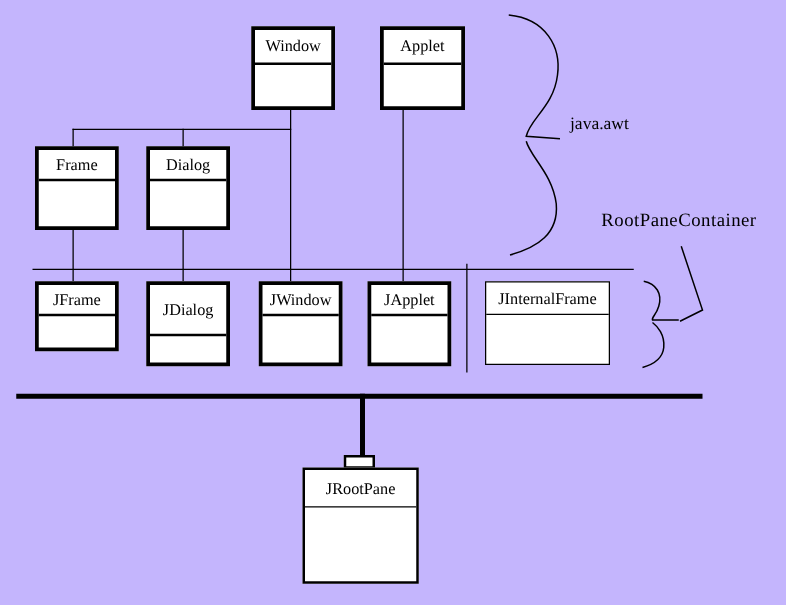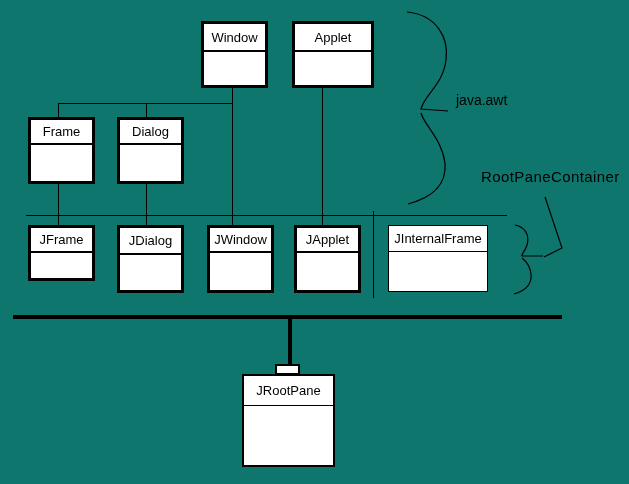--- a/index.html
+++ b/index.html
@@ -4,22 +4,22 @@
 <style>
   html, body {
     margin: 0;
     padding: 0;
     background: #ffffff;
   }
   .canvas {
     position: relative;
     width: 629px;
     height: 484px;
-    background: #0f766e;
-    font-family: Liberation Sans, sans-serif;
+    background: #c4b5fd;
+    font-family: Liberation Serif, serif;
     color: #000000;
     overflow: hidden;
   }
   
   .cls {
     position: absolute;
     background: #ffffff;
     border: 3px solid #000000;
     box-sizing: border-box;
     display: flex;
@@ -82,21 +82,21 @@
     <path d="M545,197 L562,248 L544,257" fill="none" stroke="#000000" stroke-width="1.2"></path>
   </svg>
 
   <div class="cls" style="left:201px; top:21px; width:67px; height:67px;">
     <div class="title" style="height:28px;">
       <span>Window</span>
     </div>
     <div class="body"></div>
   </div>
 
-  <div class="cls" style="left:292px; top:21px; width:82px; height:67px;">
+  <div class="cls" style="left:304px; top:21px; width:68px; height:67px;">
     <div class="title" style="height:28px;">
       <span>Applet</span>
     </div>
     <div class="body"></div>
   </div>
 
   <div class="cls" style="left:28px; top:117px; width:67px; height:67px;">
     <div class="title" style="height:25px;">
       <span>Frame</span>
     </div>
@@ -111,21 +111,21 @@
   </div>
 
   <div class="cls" style="left:28px; top:225px; width:67px; height:56px;">
     <div class="title" style="height:25px;">
       <span>JFrame</span>
     </div>
     <div class="body"></div>
   </div>
 
   <div class="cls" style="left:117px; top:225px; width:67px; height:68px;">
-    <div class="title" style="height:27px;">
+    <div class="title" style="height:41px;">
       <span>JDialog</span>
     </div>
     <div class="body"></div>
   </div>
 
   <div class="cls" style="left:207px; top:225px; width:67px; height:68px;">
     <div class="title" style="height:25px;">
       <span>JWindow</span>
     </div>
     <div class="body"></div>

